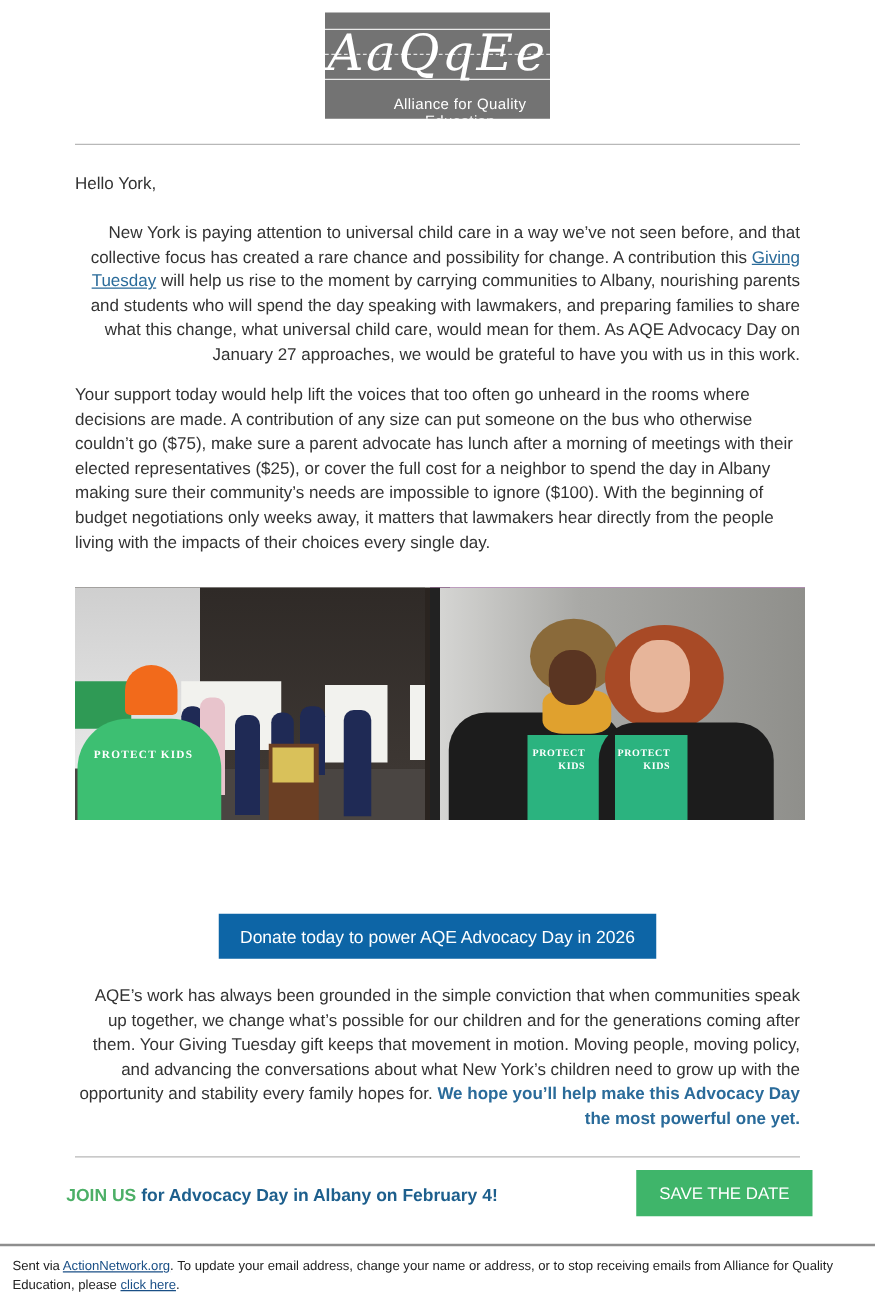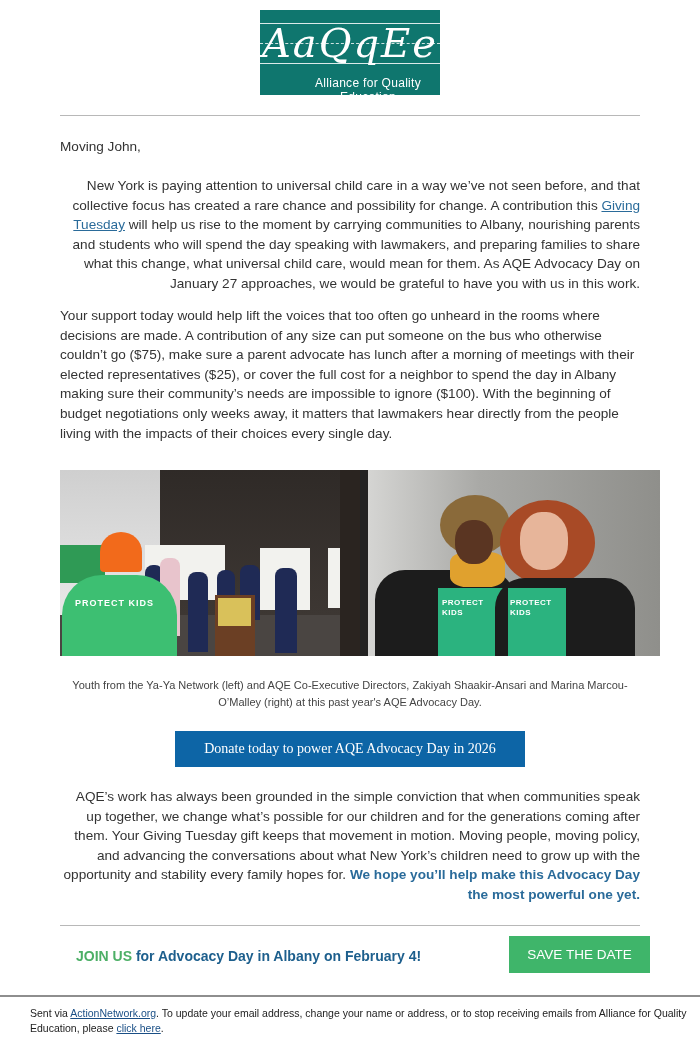--- a/index.html
+++ b/index.html
@@ -4,21 +4,21 @@
   <style>
     * { box-sizing: border-box; margin: 0; padding: 0; }
     html, body { width: 700px; height: 1046px; background: #ffffff; overflow: hidden; }
     body { font-family: "Liberation Sans", sans-serif; color: #333333; position: relative; }
 
     .email { position: relative; width: 700px; height: 1046px; }
 
     
     .logo {
       position: absolute; left: 260px; top: 10px; width: 180px; height: 85px;
-      background: #0f766e; overflow: hidden;
+      background: #737373; overflow: hidden;
     }
     .logo .rule { position: absolute; left: 0; right: 0; height: 1px; background: rgba(255,255,255,0.85); }
     .logo .rule.r1 { top: 13px; }
     .logo .rule.r3 { top: 53px; }
     .logo .rule.dash { top: 33px; height: 0; border-top: 1px dashed rgba(255,255,255,0.8); background: none; }
     .logo .script {
       position: absolute; left: 0; right: 0; top: 8px; text-align: center;
       font-family: "DejaVu Serif", serif; font-style: italic; font-size: 40px; line-height: 50px;
       color: #ffffff; letter-spacing: 2px;
     }
@@ -37,23 +37,23 @@
     }
     .greeting { top: 137px; }
     .p1 { top: 176px; text-align: right; }
     .p2 { top: 306px; }
     .p3 { top: 787px; text-align: right; }
 
     a.inline-link { color: #2a6b9a; text-decoration: underline; }
     .emph { color: #2a6b9a; font-weight: bold; }
 
     
-    .photo { position: absolute; top: 470px; width: 300px; height: 186px; overflow: hidden; }
+    .photo { position: absolute; top: 470px; width: 300px; height: 186px; overflow: hidden; font-family: Liberation Serif, serif; }
     .photo.left { left: 60px; background: #2a2420; }
-    .photo.right { left: 360px; background: #701a75; }
+    .photo.right { left: 344px; background: #701a75; text-align: right; }
 
     
     .pl-wall { position: absolute; left: 100px; top: 0; width: 180px; height: 145px; background: linear-gradient(180deg,#2f2a27,#3d3733); }
     .pl-ceiling { position: absolute; left: 0; top: 0; width: 100px; height: 145px; background: linear-gradient(180deg,#cfcfcf,#e8e8e8); }
     .pl-floor { position: absolute; left: 0; top: 145px; width: 280px; height: 41px; background: #4a4542; }
     .pl-banner { position: absolute; left: 0; top: 75px; width: 45px; height: 38px; background: #2f9a55; }
     .pl-sign { position: absolute; background: #f2f2ee; }
     .pl-sign.s1 { left: 85px; top: 75px; width: 80px; height: 55px; }
     .pl-sign.s2 { left: 200px; top: 78px; width: 50px; height: 62px; }
     .pl-sign.s3 { left: 268px; top: 78px; width: 12px; height: 60px; }
@@ -87,59 +87,59 @@
     .pr-shirt-text.t2 { left: 150px; top: 128px; }
 
     .caption {
       position: absolute; left: 60px; top: 677px; width: 580px; text-align: center;
       font-family: "Liberation Sans", sans-serif; font-size: 11px; line-height: 17px; color: #444444;
     }
 
     .donate-btn {
       position: absolute; left: 175px; top: 731px; width: 350px; height: 36px;
       background: #0d65a6; color: #ffffff; text-align: center;
-      font-family: Liberation Serif, serif; font-size: 14px; line-height: 36px; cursor: pointer;
+      font-family: Liberation Sans, sans-serif; font-size: 14px; line-height: 36px; cursor: pointer;
     }
 
     .join-line {
-      position: absolute; left: 76px; top: 946px; font-size: 14px; font-weight: bold; line-height: 20px;
+      position: absolute; left: 53px; top: 946px; font-size: 14px; font-weight: bold; line-height: 20px;
       font-family: "Liberation Sans", sans-serif;
     }
     .join-line .join { color: #4caf66; }
     .join-line .rest { color: #1d5f8d; }
 
     .save-btn {
       position: absolute; left: 509px; top: 936px; width: 141px; height: 37px;
       background: #3fb56a; color: #ffffff; text-align: center;
       font-family: "Liberation Sans", sans-serif; font-size: 13.5px; line-height: 37px; cursor: pointer;
     }
 
     .footer-bar { position: absolute; left: 0; top: 995px; width: 700px; height: 2px; background: #8e8e8e; }
     .footer {
       position: absolute; left: 10px; top: 1006px; width: 670px;
-      font-family: "Liberation Sans", sans-serif; font-size: 10.5px; line-height: 15px; color: #222222; margin-left: 20px;
+      font-family: "Liberation Sans", sans-serif; font-size: 10.5px; line-height: 15px; color: #222222;
     }
     .footer a { color: #1a4f86; text-decoration: underline; }
   </style>
 </head>
 <body>
 
 <div class="email">
 
   <div class="logo">
     <div class="rule r1"></div>
     <div class="rule dash"></div>
     <div class="rule r3"></div>
     <div class="script">AaQqEe</div>
     <div class="org">Alliance for Quality Education</div>
   </div>
 
   <div class="divider top"></div>
 
-  <div class="text-block greeting">Moving John,</div>
+  <div class="text-block greeting">Hello York,</div>
 
   <div class="text-block p1">
     <span>New York is paying attention to universal child care in a way we’ve not seen before, and that collective focus has created a rare chance and possibility for change. A contribution this </span><a class="inline-link">Giving Tuesday</a><span> will help us rise to the moment by carrying communities to Albany, nourishing parents and students who will spend the day speaking with lawmakers, and preparing families to share what this change, what universal child care, would mean for them. As AQE Advocacy Day on January 27 approaches, we would be grateful to have you with us in this work.</span>
   </div>
 
   <div class="text-block p2">Your support today would help lift the voices that too often go unheard in the rooms where decisions are made. A contribution of any size can put someone on the bus who otherwise couldn’t go ($75), make sure a parent advocate has lunch after a morning of meetings with their elected representatives ($25), or cover the full cost for a neighbor to spend the day in Albany making sure their community’s needs are impossible to ignore ($100). With the beginning of budget negotiations only weeks away, it matters that lawmakers hear directly from the people living with the impacts of their choices every single day.</div>
 
   <div class="photo left">
     <div class="pl-ceiling"></div>
     <div class="pl-wall"></div>
@@ -170,21 +170,20 @@
     <div class="pr-scarf"></div>
     <div class="pr-woman1-face"></div>
     <div class="pr-woman2-hair"></div>
     <div class="pr-jacket2"></div>
     <div class="pr-shirt2"></div>
     <div class="pr-woman2-face"></div>
     <div class="pr-shirt-text t1">PROTECT<br>KIDS</div>
     <div class="pr-shirt-text t2">PROTECT<br>KIDS</div>
   </div>
 
-  <div class="caption">Youth from the Ya-Ya Network (left) and AQE Co-Executive Directors, Zakiyah Shaakir-Ansari and Marina Marcou-O’Malley (right) at this past year's AQE Advocacy Day.</div>
 
   <div class="donate-btn">Donate today to power AQE Advocacy Day in 2026</div>
 
   <div class="text-block p3">
     <span>AQE’s work has always been grounded in the simple conviction that when communities speak up together, we change what’s possible for our children and for the generations coming after them. Your Giving Tuesday gift keeps that movement in motion. Moving people, moving policy, and advancing the conversations about what New York’s children need to grow up with the opportunity and stability every family hopes for. </span><span class="emph">We hope you’ll help make this Advocacy Day the most powerful one yet.</span>
   </div>
 
   <div class="divider mid"></div>
 
   <div class="join-line">

